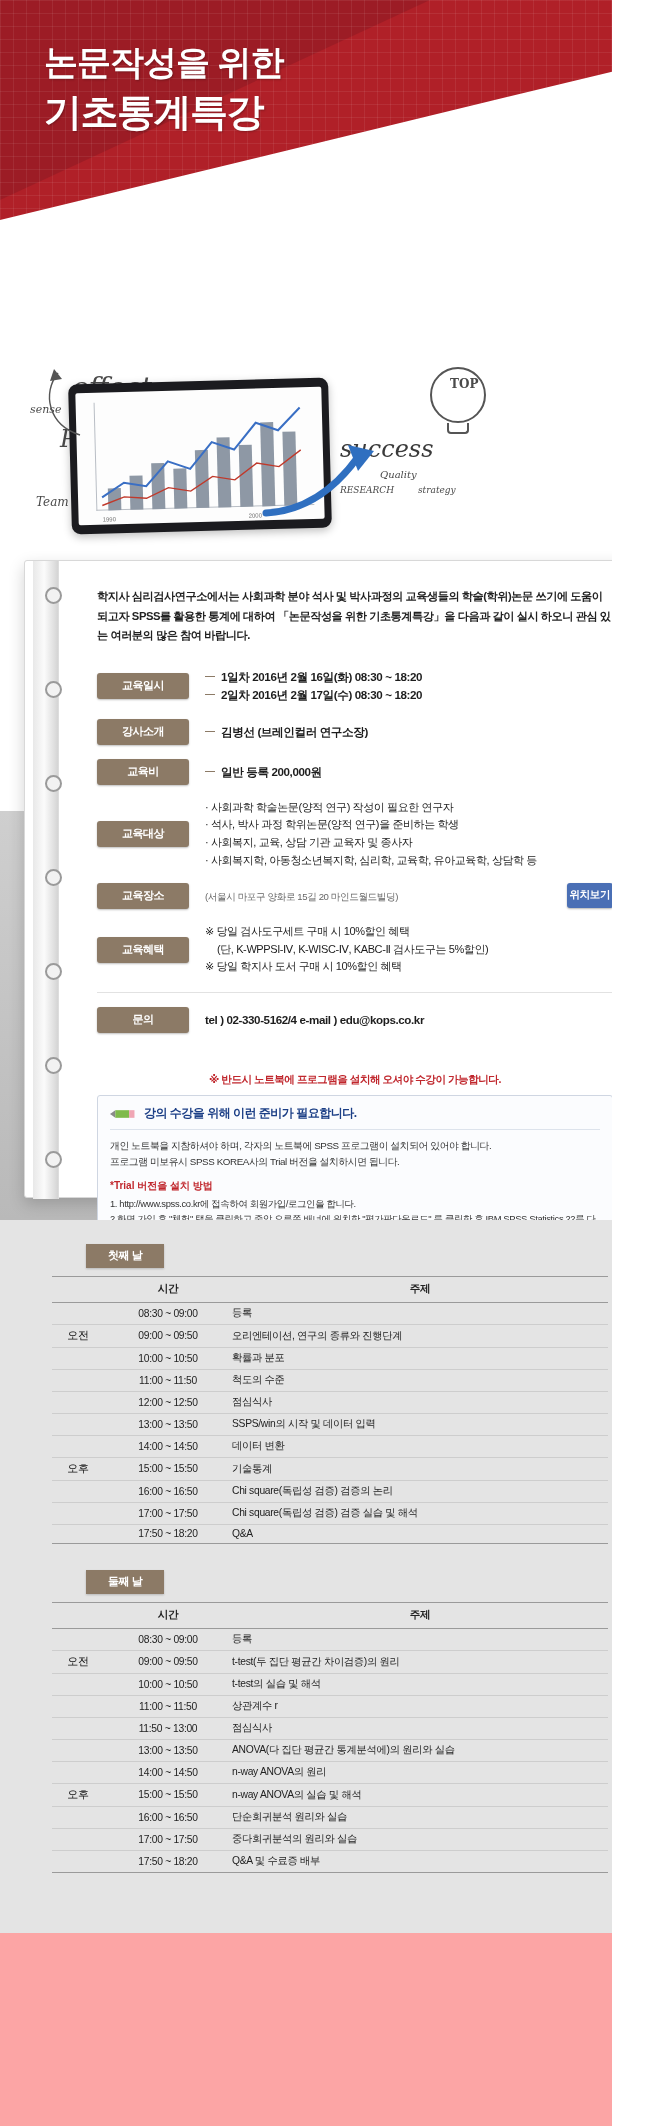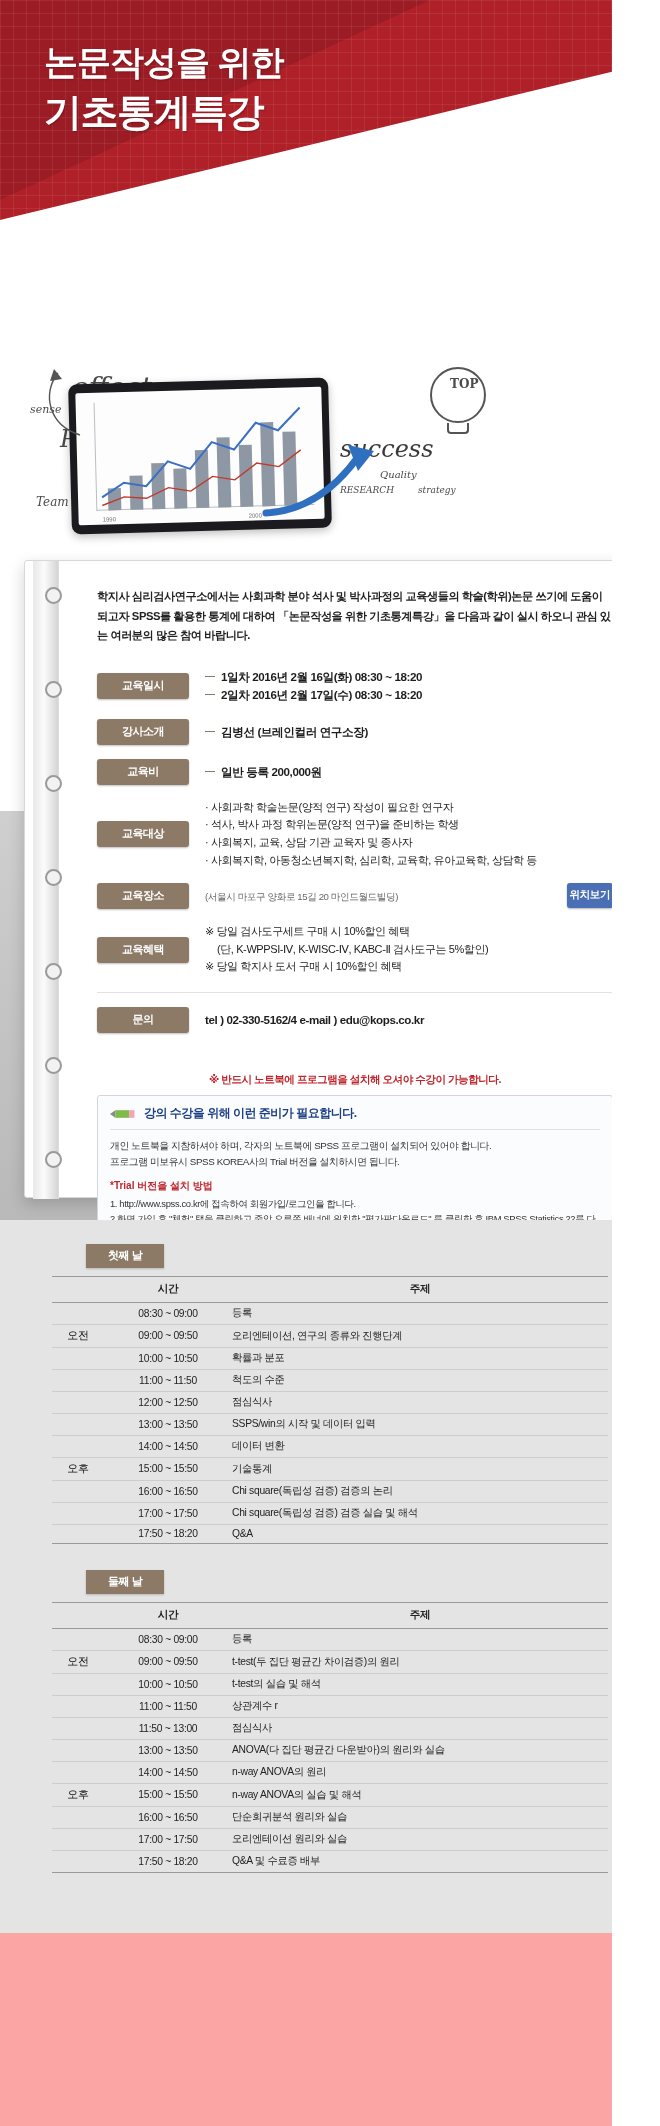--- a/index.html
+++ b/index.html
@@ -561,41 +561,41 @@
               <td class="topic">상관계수 r</td>
             </tr>
           <tr>
               <td class="ampm"></td>
               <td class="time">11:50 ~ 13:00</td>
               <td class="topic">점심식사</td>
             </tr>
           <tr>
               <td class="ampm"></td>
               <td class="time">13:00 ~ 13:50</td>
-              <td class="topic">ANOVA(다 집단 평균간 다운받아)의 원리와 실습</td>
+              <td class="topic">ANOVA(다 집단 평균간 통계분석에)의 원리와 실습</td>
             </tr>
           <tr>
               <td class="ampm"></td>
               <td class="time">14:00 ~ 14:50</td>
               <td class="topic">n-way ANOVA의 원리</td>
             </tr>
           <tr>
               <td class="ampm">오후</td>
               <td class="time">15:00 ~ 15:50</td>
               <td class="topic">n-way ANOVA의 실습 및 해석</td>
             </tr>
           <tr>
               <td class="ampm"></td>
               <td class="time">16:00 ~ 16:50</td>
               <td class="topic">단순회귀분석 원리와 실습</td>
             </tr>
           <tr>
               <td class="ampm"></td>
               <td class="time">17:00 ~ 17:50</td>
-              <td class="topic">오리엔테이션 원리와 실습</td>
+              <td class="topic">중다회귀분석의 원리와 실습</td>
             </tr>
           <tr class="last">
               <td class="ampm"></td>
               <td class="time">17:50 ~ 18:20</td>
               <td class="topic">Q&amp;A 및 수료증 배부</td>
             </tr>
         </tbody>
       </table>
     </div>
 

